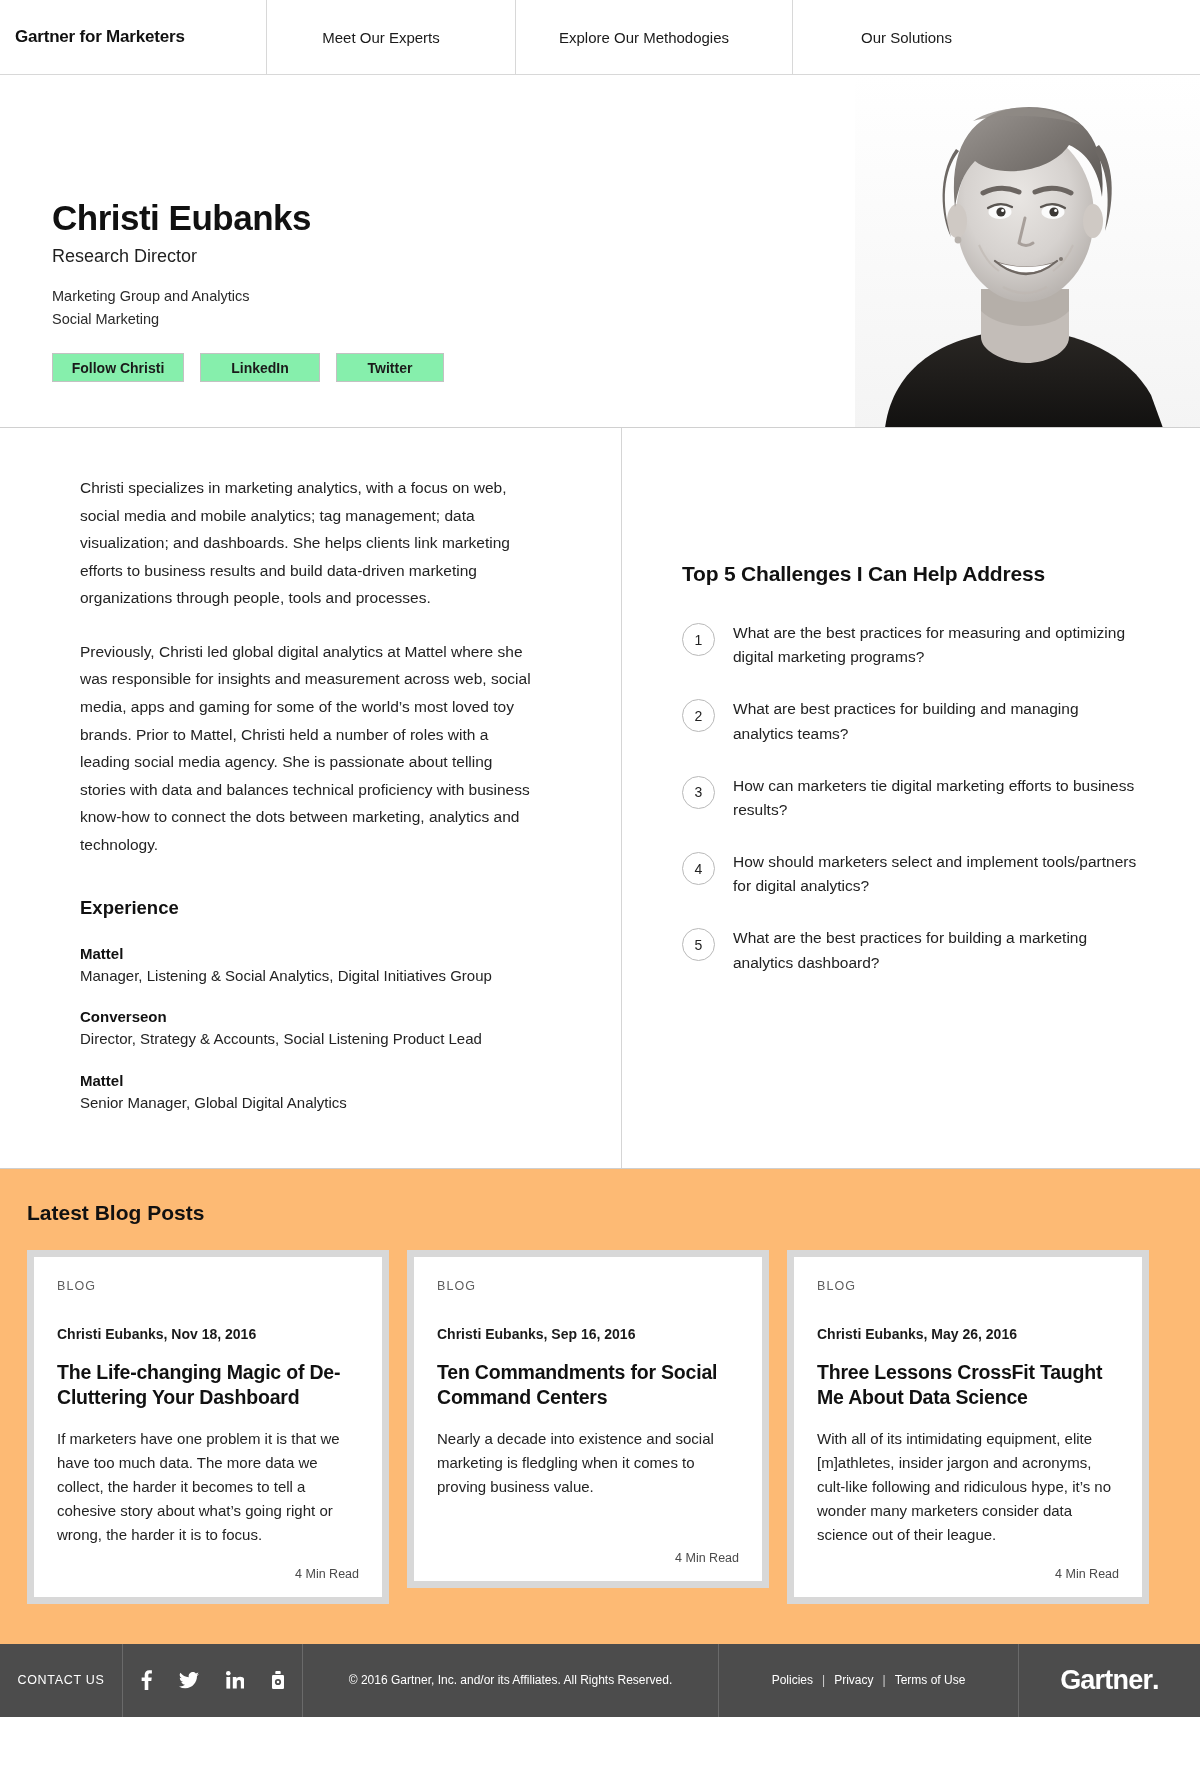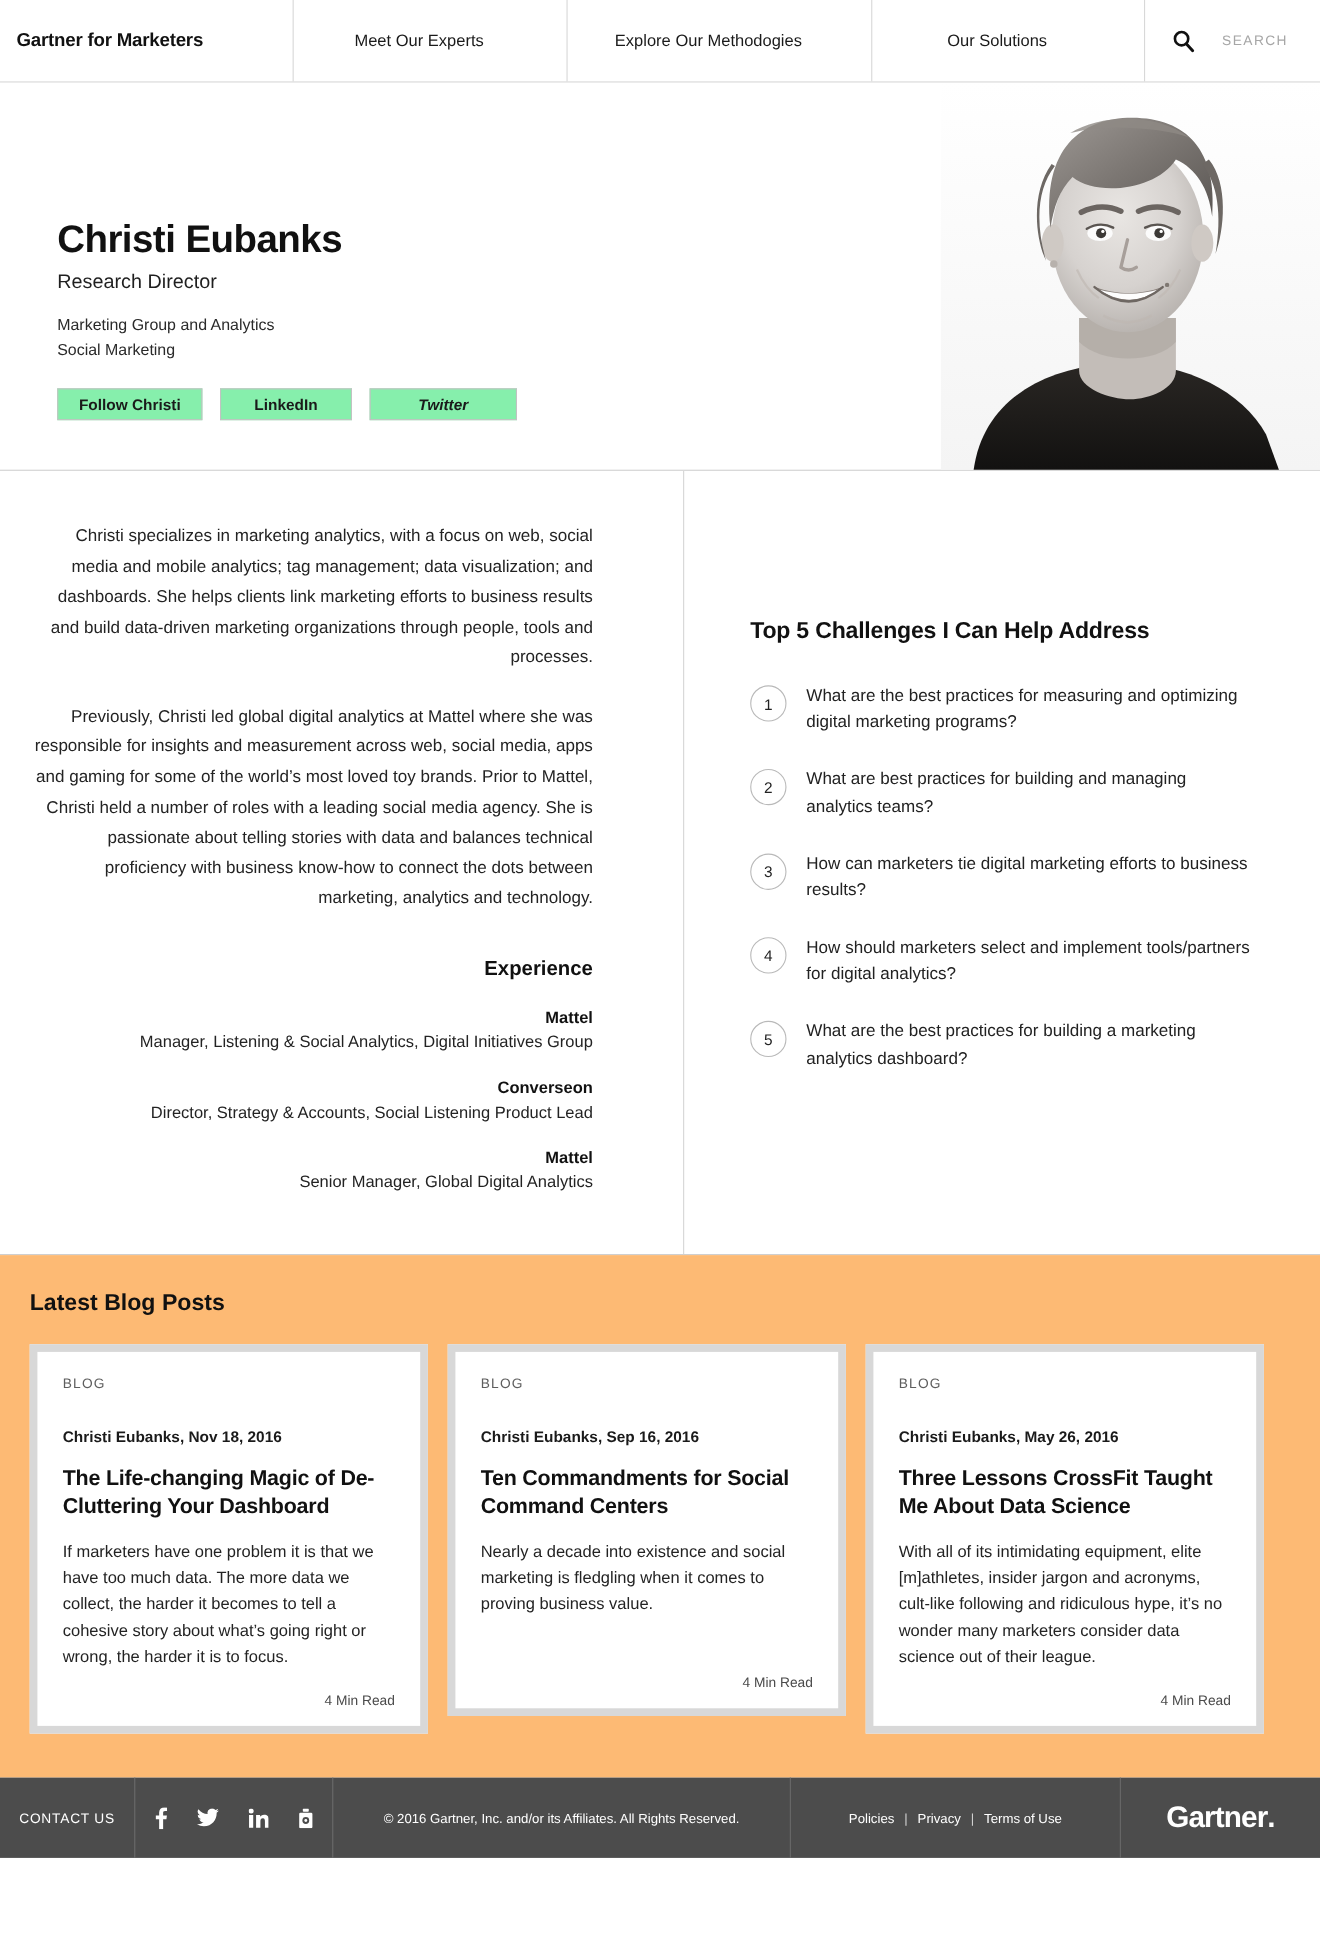--- a/index.html
+++ b/index.html
@@ -116,33 +116,32 @@
     font-weight: bold;
     color: #1a1a1a;
     height: 29px;
     display: flex;
     align-items: center;
     justify-content: center;
     cursor: pointer;
   }
   .btn.b1 { width: 132px; }
   .btn.b2 { width: 120px; }
-  .btn.b3 { width: 134px; font-style: italic; }
+  .btn.b3 { width: 108px; }
 
   
   .body-wrap {
     display: flex;
     border-bottom: 1px solid #cfcfcf;
     background: #fff;
   }
   .col-left {
     width: 622px;
-    padding: 46px 82px 54px 25px;
+    padding: 46px 82px 54px 80px;
     border-right: 1px solid #d5d5d5;
-    text-align: right;
   }
   .col-right {
     flex: 1;
     padding: 134px 60px 54px 60px;
   }
   .bio-p {
     font-size: 15.5px;
     line-height: 1.78;
     color: #232323;
     margin-bottom: 26px;
@@ -326,29 +325,20 @@
 </head>
 <body>
 
 <div class="page">
 
   <div class="topnav">
     <div class="nav-logo">Gartner for Marketers</div>
     <div class="nav-item n1">Meet Our Experts</div>
     <div class="nav-item n2">Explore Our Methodogies</div>
     <div class="nav-item n3">Our Solutions</div>
-    <div class="nav-search">
-      <span>
-        <svg class="search-glyph" viewBox="0 0 24 24" aria-hidden="true">
-          <circle cx="10" cy="10" r="6.6" fill="none" stroke="#111" stroke-width="2.6"></circle>
-          <line x1="14.9" y1="15.2" x2="21" y2="22" stroke="#111" stroke-width="2.9" stroke-linecap="round"></line>
-        </svg>
-      </span>
-      <span class="search-placeholder">SEARCH</span>
-    </div>
   </div>
 
   <div class="hero">
     <div class="hero-photo">
       <svg viewBox="0 0 345 353" preserveAspectRatio="xMidYMin slice" aria-hidden="true">
         <defs>
           <linearGradient id="bgGrad" x1="0" y1="0" x2="0" y2="1">
             <stop offset="0%" stop-color="#ffffff"></stop>
             <stop offset="100%" stop-color="#f4f4f4"></stop>
           </linearGradient>

